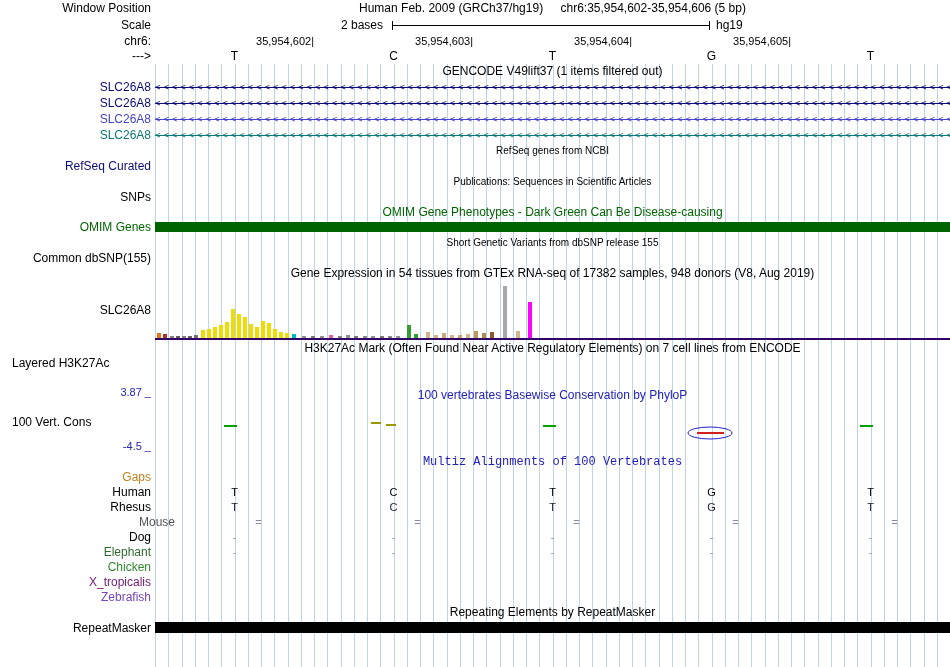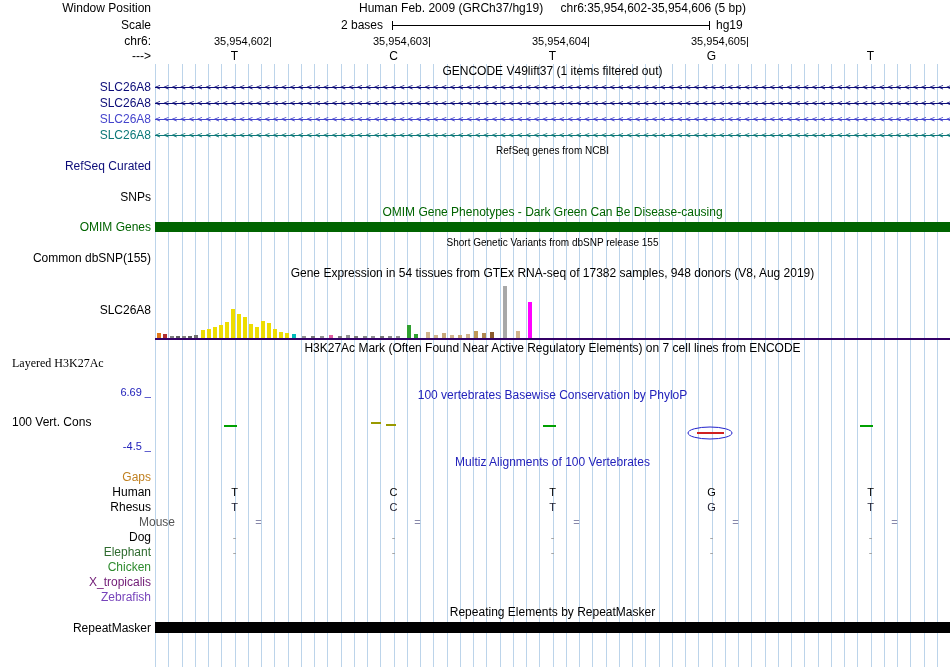--- a/index.html
+++ b/index.html
@@ -10,26 +10,26 @@
     background-image:repeating-linear-gradient(to right,#bcd4ea 0,#bcd4ea 1px,transparent 1px,transparent 13.25px);
     pointer-events:none; }
   .row, .section { position:relative; z-index:1; display:flex; }
   .section { display:block; }
   .gutter { width:155px; flex:none; text-align:right; padding-right:4px; overflow:hidden; white-space:nowrap; }
   .gutter.left-label { text-align:left; padding-left:12px; }
   .content { flex:1; position:relative; }
   .h15 { height:15px; line-height:15px; }
   .h16 { height:16px; line-height:16px; }
   .h17 { height:17px; line-height:17px; }
-  .h30 { height:30px; line-height:15px;font-family:Liberation Serif, serif; }
+  .h30 { height:30px; line-height:15px; }
   .h59 { height:59px; line-height:59px; }
   .center-text { text-align:center; }
   .sm { font-size:10px; }
   .xs { font-size:11px; }
-  .coord { position:absolute; width:100px; text-align:left; font-size:11px; }
+  .coord { position:absolute; width:100px; text-align:right; font-size:11px; }
   .cellc { position:absolute; width:24px; text-align:center; }
   
   .scale-text { position:absolute; left:0; width:228px; text-align:right; }
   .scale-bar { position:absolute; left:237px; top:4px; width:318px; height:9px;
     border-left:1px solid #000; border-right:1px solid #000;
     background:linear-gradient(#000,#000) center / 100% 1px no-repeat; }
   .scale-db { position:absolute; left:561px; }
   
   .tx { overflow:hidden; }
   .tx-line { position:absolute; left:0; right:0; top:50%; height:1px; margin-top:-0.5px; background:currentColor; }
@@ -133,20 +133,21 @@
     <div class="gutter"></div>
     <div class="content center-text sm">RefSeq genes from NCBI</div>
   </div>
   <div class="row h16">
     <div class="gutter" style="color: rgb(12, 12, 120);">RefSeq Curated</div>
     <div class="content"></div>
   </div>
 
   <div class="row h15">
     <div class="gutter"></div>
+    <div class="content center-text sm">Publications: Sequences in Scientific Articles</div>
   </div>
   <div class="row h16">
     <div class="gutter">SNPs</div>
     <div class="content"></div>
   </div>
 
   <div class="row h15">
     <div class="gutter"></div>
     <div class="content center-text" style="color: rgb(0, 100, 0);">OMIM Gene Phenotypes - Dark Green Can Be Disease-causing</div>
   </div>
@@ -229,38 +230,38 @@
   <div class="row h16">
     <div class="gutter"></div>
     <div class="content center-text">H3K27Ac Mark (Often Found Near Active Regulatory Elements) on 7 cell lines from ENCODE</div>
   </div>
   <div class="row h30">
     <div class="gutter left-label">Layered H3K27Ac</div>
     <div class="content"></div>
   </div>
 
   <div class="section phylop">
-    <div class="ph-max" style="color: rgb(34, 34, 187);">6.69 _</div>
+    <div class="ph-max" style="color: rgb(34, 34, 187);">3.87 _</div>
     <div class="ph-header" style="color: rgb(34, 34, 187);">100 vertebrates Basewise Conservation by PhyloP</div>
     <div class="ph-label">100 Vert. Cons</div>
     <div class="ph-min" style="color: rgb(34, 34, 187);">-4.5 _</div>
     <svg class="ph-svg" width="795" height="68">
         <rect x="69" y="39" width="13" height="2" fill="#00A000"></rect>
         <rect x="216" y="36" width="10" height="2" fill="#999900"></rect>
         <rect x="231" y="38" width="10" height="2" fill="#999900"></rect>
         <rect x="388" y="39" width="13" height="2" fill="#00A000"></rect>
         <ellipse cx="555" cy="47" rx="22" ry="6" fill="none" stroke="#2222CC"></ellipse>
         <rect x="542" y="46" width="27" height="2" fill="#D02020"></rect>
         <rect x="705" y="39" width="13" height="2" fill="#00A000"></rect>
       </svg>
   </div>
 
   <div class="row h16">
     <div class="gutter"></div>
-    <div class="content center-text" style="color: rgb(34, 34, 187);">Multiz Alignments of 100 Vertebrates</div>
+    <div class="content center-text" style="color: rgb(34, 34, 187); font-family: Liberation Mono, monospace;">Multiz Alignments of 100 Vertebrates</div>
   </div>
   <div class="section">
       <div class="row h15">
         <div class="gutter" style="color: rgb(192, 128, 32);">Gaps</div>
         <div class="content"></div>
       </div>
       <div class="row h15">
         <div class="gutter" style="color: rgb(0, 0, 0);">Human</div>
         <div class="content">
           <div class="cellc xs" style="left: 67.5px; color: rgb(0, 0, 0);">T</div>

